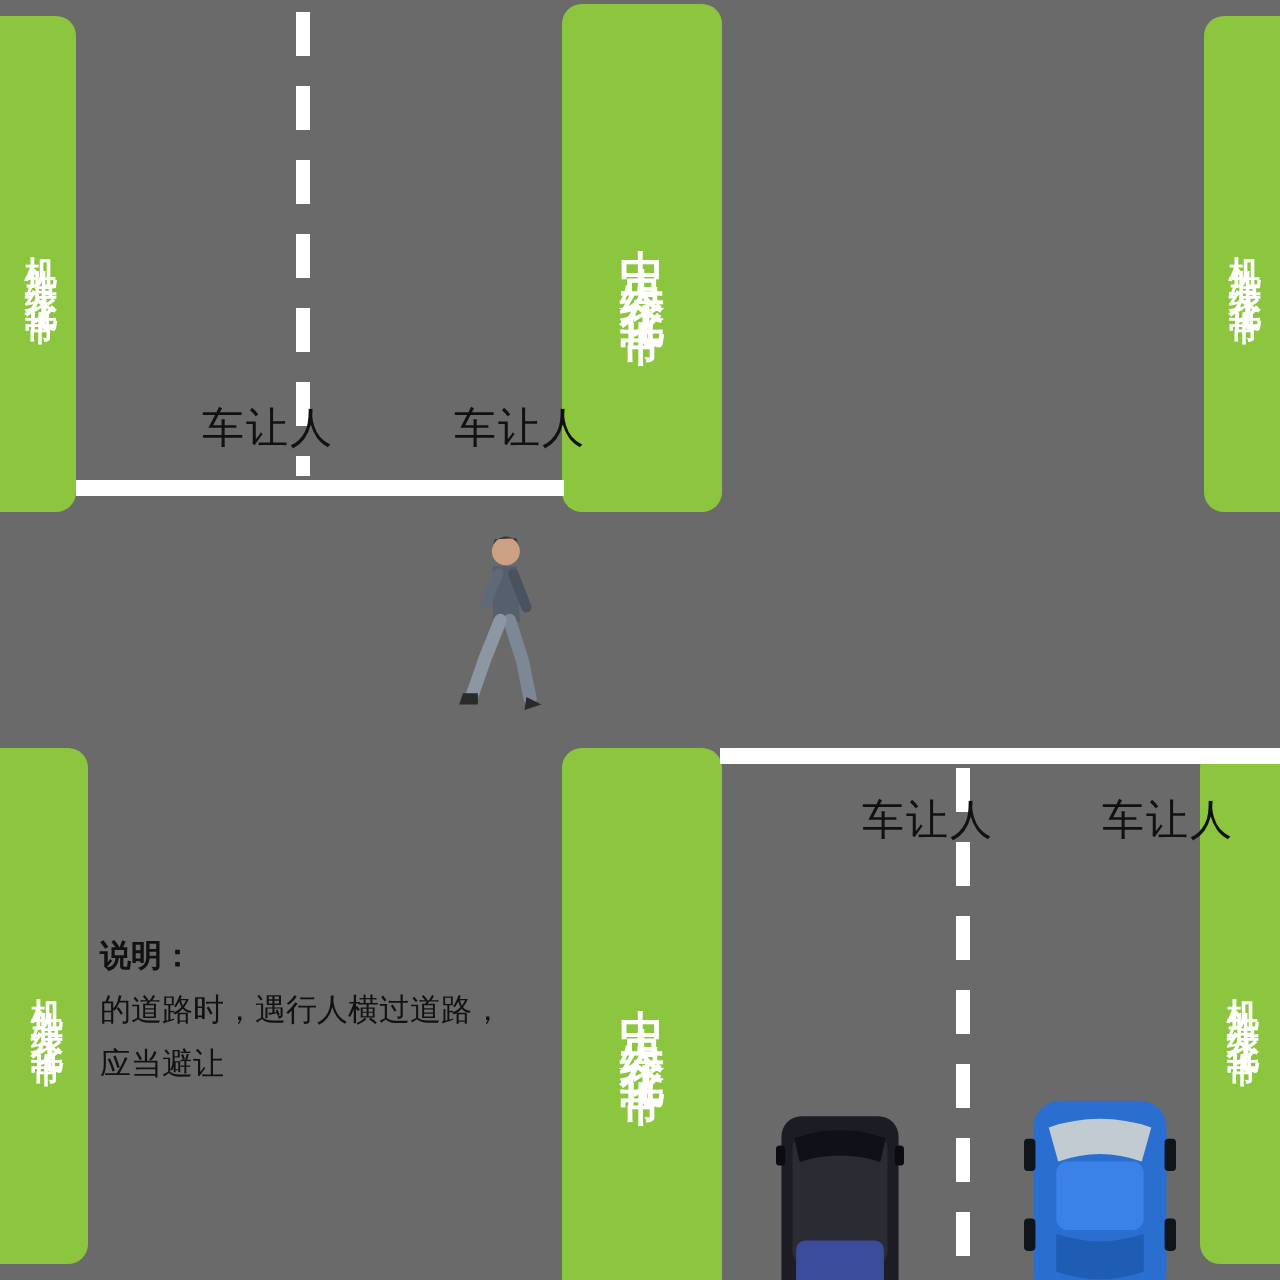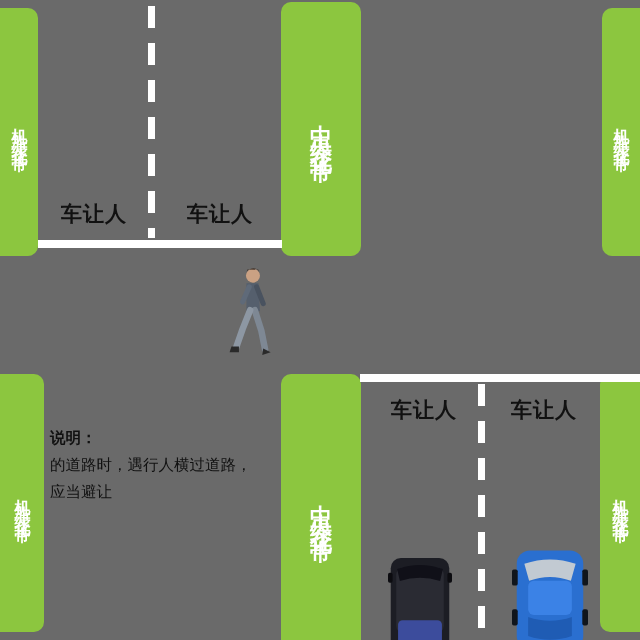--- a/index.html
+++ b/index.html
@@ -45,32 +45,32 @@
   .solid-line.bottom{left:360px;top:374px;width:280px;}
   .dashed-line{
     position:absolute;width:7px;z-index:3;
     background:repeating-linear-gradient(to bottom,#ffffff 0px,#ffffff 22px,transparent 22px,transparent 37px);
   }
   .dashed-line.top{left:148px;top:6px;height:232px;}
   .dashed-line.bottom{left:478px;top:384px;height:256px;}
   
   .yield{
     position:absolute;z-index:4;
-    color:#111111;font-size:21px;font-weight:700;letter-spacing:1px;
+    color:#111111;font-size:21px;font-weight:400;letter-spacing:1px;margin-left:40px;
   }
   .yield.tl{left:61px;top:200px;}
   .yield.tr{left:187px;top:200px;}
   .yield.bl{left:391px;top:396px;}
   .yield.br{left:511px;top:396px;}
   
   .note{
     position:absolute;left:50px;top:424px;width:250px;z-index:4;
     color:#111111;font-size:15.5px;line-height:27px;
   }
-  .note .title{font-weight:700;}
+  .note .title{font-weight:700;margin-top:41px;}
   
   .pedestrian{position:absolute;left:224px;top:264px;width:56px;height:98px;z-index:5;}
   .car{position:absolute;z-index:4;}
   .car.dark{left:388px;top:556px;width:64px;height:92px;}
   .car.blue{left:512px;top:548px;width:76px;height:96px;}
   svg{display:block;width:100%;height:100%;}
 </style>
 </head>
 <body>
 

